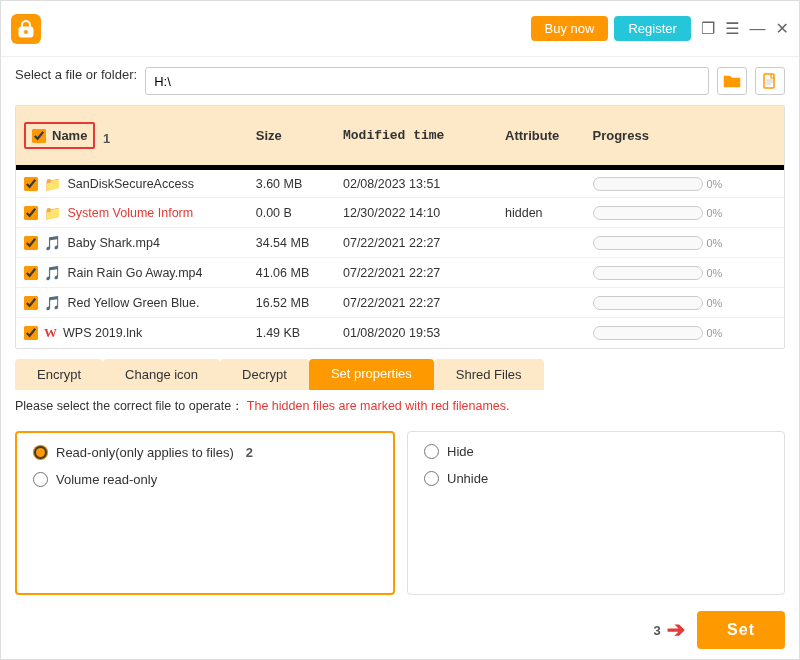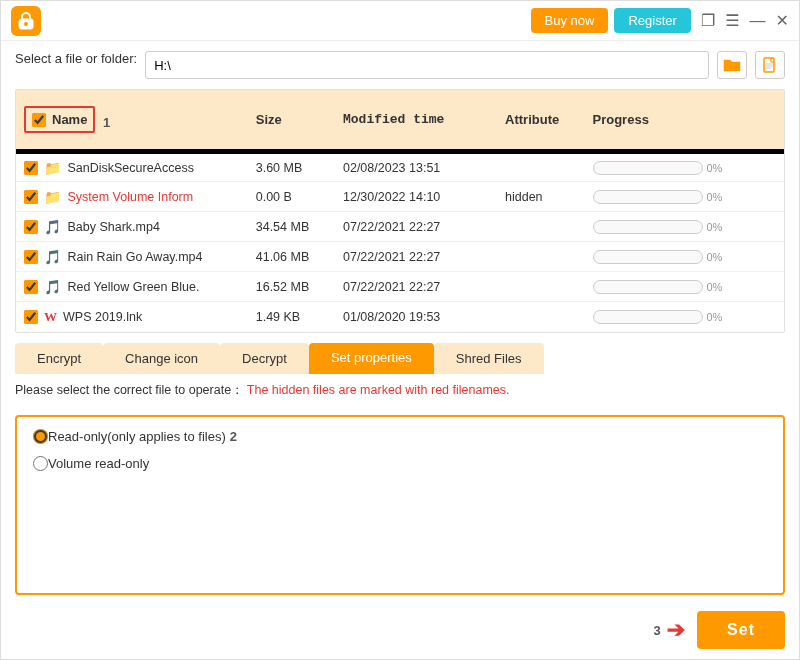--- a/index.html
+++ b/index.html
@@ -19,21 +19,21 @@
       display: flex;
       flex-direction: column;
     }
     
     .title-bar {
       display: flex;
       align-items: center;
       background: #fff;
       padding: 6px 10px;
       border-bottom: 1px solid #eee;
-      height: 40px;
+      height: 56px;
     }
     .title-bar-logo {
       width: 30px;
       height: 30px;
       background: #f90;
       border-radius: 6px;
       display: flex;
       align-items: center;
       justify-content: center;
       color: #fff;
@@ -228,20 +228,21 @@
       border-radius: 4px;
       padding: 12px 16px;
       flex: 1;
       display: flex;
       flex-direction: column;
       gap: 12px;
     }
     .radio-row {
       display: flex;
       align-items: center;
+      gap: 8px;
       font-size: 13px;
       color: #333;
     }
     .radio-row input[type="radio"] {
       accent-color: #f90;
       width: 15px;
       height: 15px;
     }
     
     .num-badge {
@@ -494,20 +495,30 @@
       <div class="radio-row">
         <input type="radio" name="prop-left" checked="" style="">
         <span>Read-only(only applies to files)</span>
         <span class="num-badge">2</span>
       </div>
       <div class="radio-row">
         <input type="radio" name="prop-left" style="">
         <span>Volume read-only</span>
       </div>
     </div>
+    <div class="props-box-plain">
+      <div class="radio-row">
+        <input type="radio" name="prop-right" style="">
+        <span>Hide</span>
+      </div>
+      <div class="radio-row">
+        <input type="radio" name="prop-right" style="">
+        <span>Unhide</span>
+      </div>
+    </div>
   </div>
 
   <div class="bottom-bar">
     <div class="arrow-num">
       <span>3</span>
       <span class="arrow-icon">➔</span>
     </div>
     <button class="set-btn">Set</button>
   </div>
 

